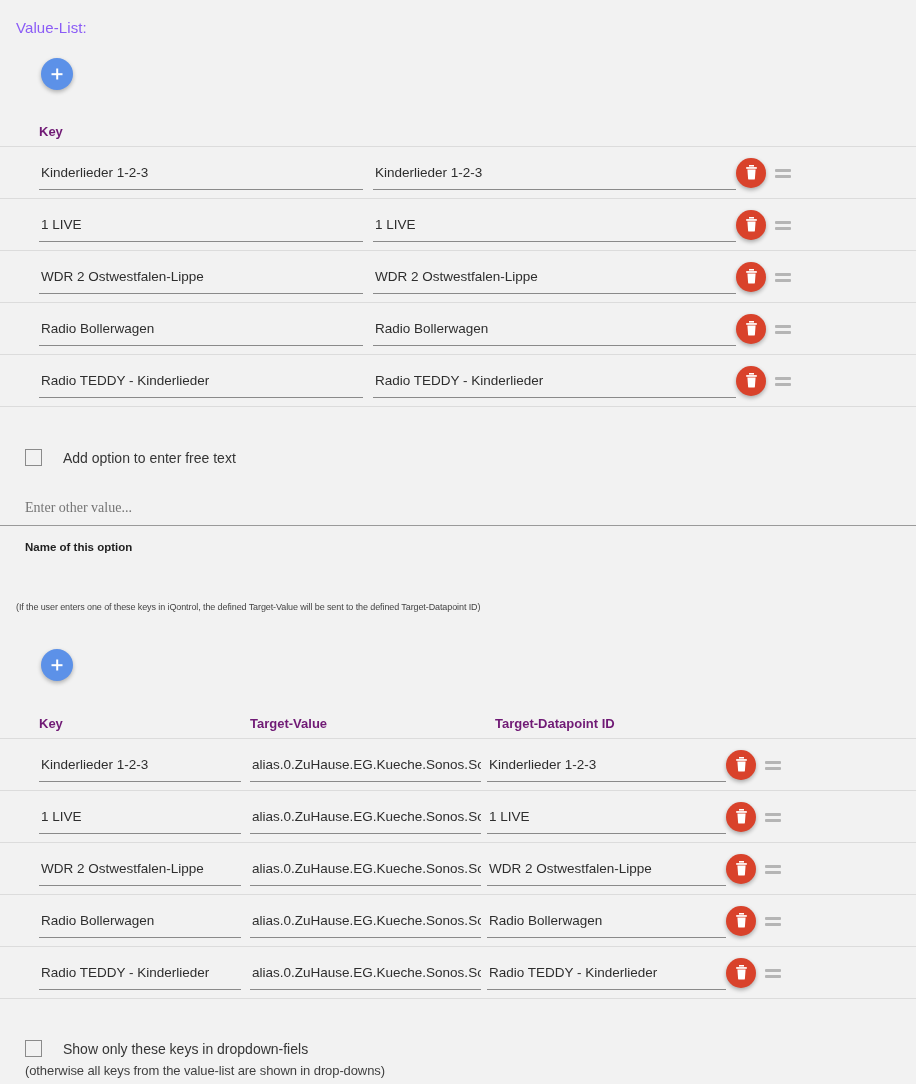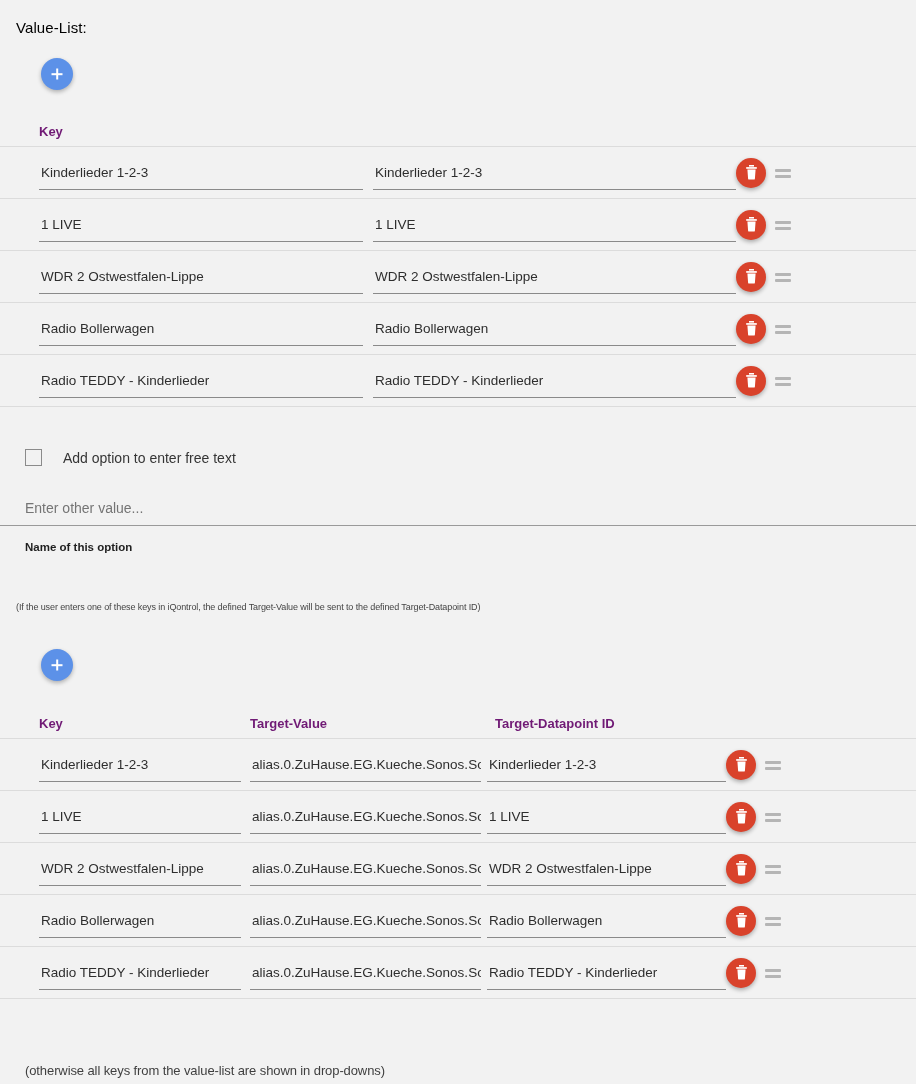--- a/index.html
+++ b/index.html
@@ -12,21 +12,21 @@
     font-family: "Liberation Sans", sans-serif;
     color: #333333;
     overflow: hidden;
   }
 
   .page { position: relative; width: 916px; height: 1084px; }
 
   
   .section-title {
     font-size: 15px;
-    color: #000000;
+    color: #8b5cf6;
     font-weight: 400;
     letter-spacing: .1px;
   }
   .section-sub {
     font-size: 9px;
     color: #444;
     letter-spacing: -.1px;
     margin-top: 2px;
   }
 
@@ -133,21 +133,21 @@
     color: #3f3f3f;
     letter-spacing: -.1px;
   }
 
   
   .freetext {
     width: 916px;
     border: none;
     border-bottom: 1px solid #9a9a9a;
     background: transparent;
-    font-family: Liberation Sans, sans-serif;
+    font-family: Liberation Serif, serif;
     font-size: 14px;
     color: #333;
     padding: 0 0 9px 25px;
     outline: none;
   }
   .field-caption {
     font-size: 11.5px;
     font-weight: 700;
     color: #1f1f1f;
   }
@@ -387,15 +387,19 @@
                 <rect x="1.2" y="2.1" width="10.6" height="1.7" fill="#fff"></rect>
                 <path d="M2.4 4.4 h8.2 l-0.7 9.3 a1 1 0 0 1 -1 0.9 h-4.8 a1 1 0 0 1 -1 -0.9 z" fill="#fff"></path>
               </svg>
             </button>
             <span class="drag"></span>
           </div>
         </div>
       </div>
   </div>
 
+  <div class="abs chk-row" style="left:25px; top:1040px;">
+    <span class="chk"></span>
+    <span class="chk-label">Show only these keys in dropdown-fiels</span>
+  </div>
   <div class="abs hint" style="left:25px; top:1063px;">(otherwise all keys from the value-list are shown in drop-downs)</div>
 
 </div>
 
 </body></html>

